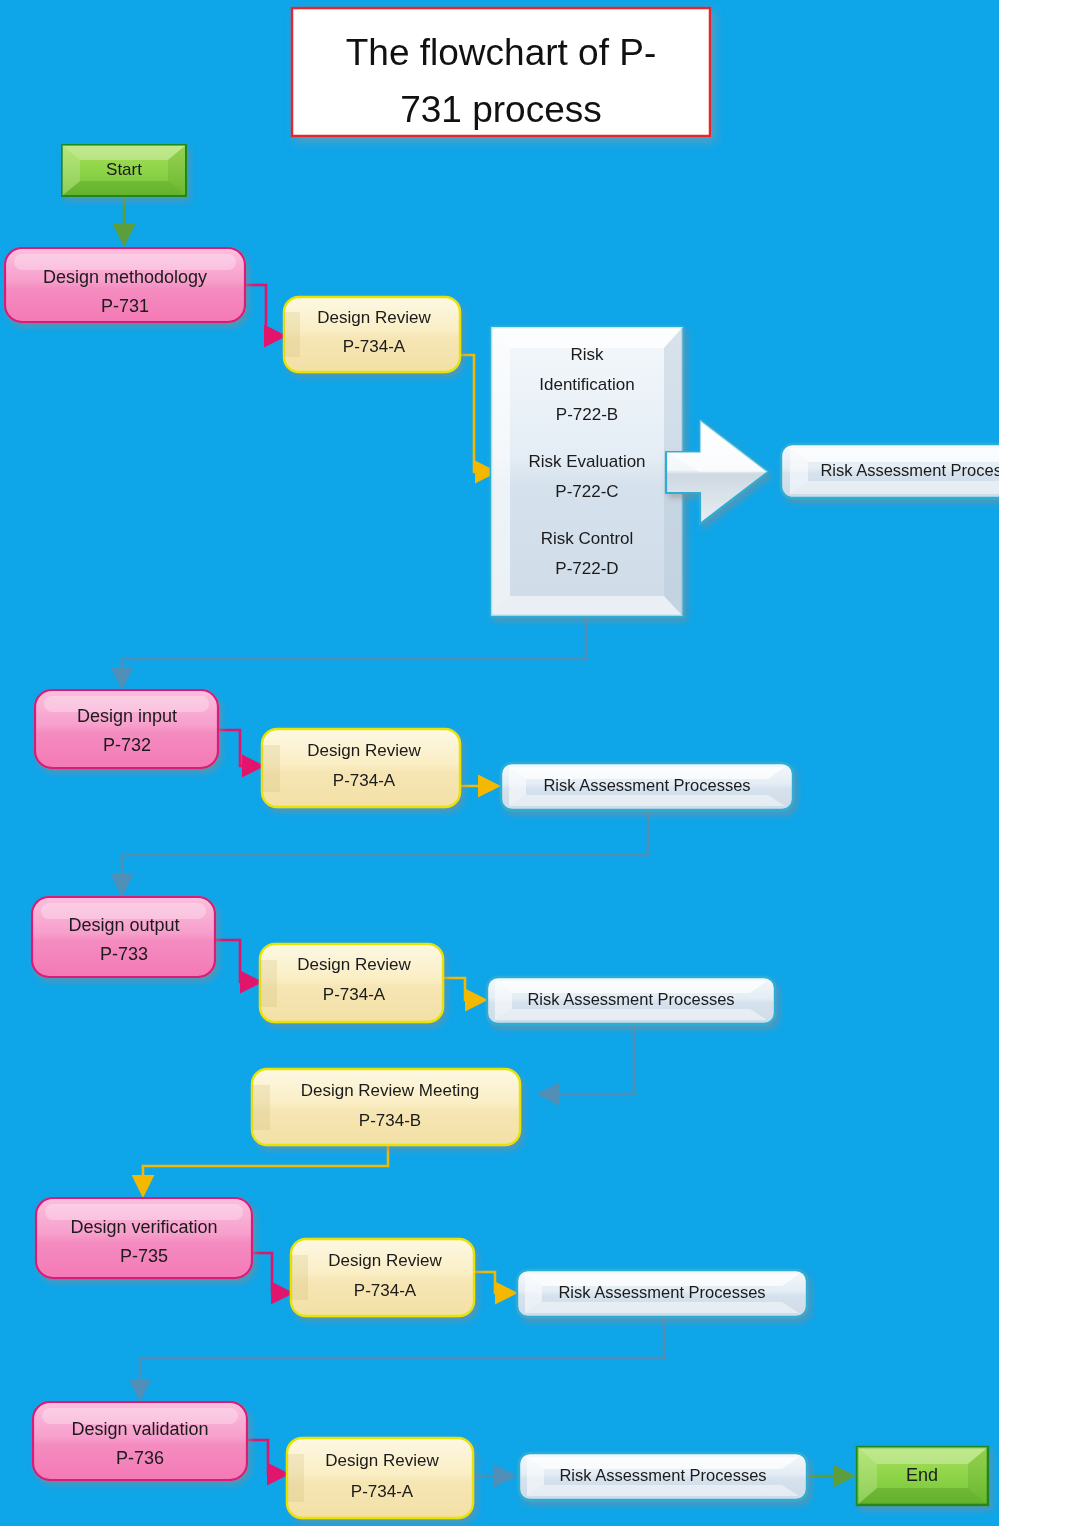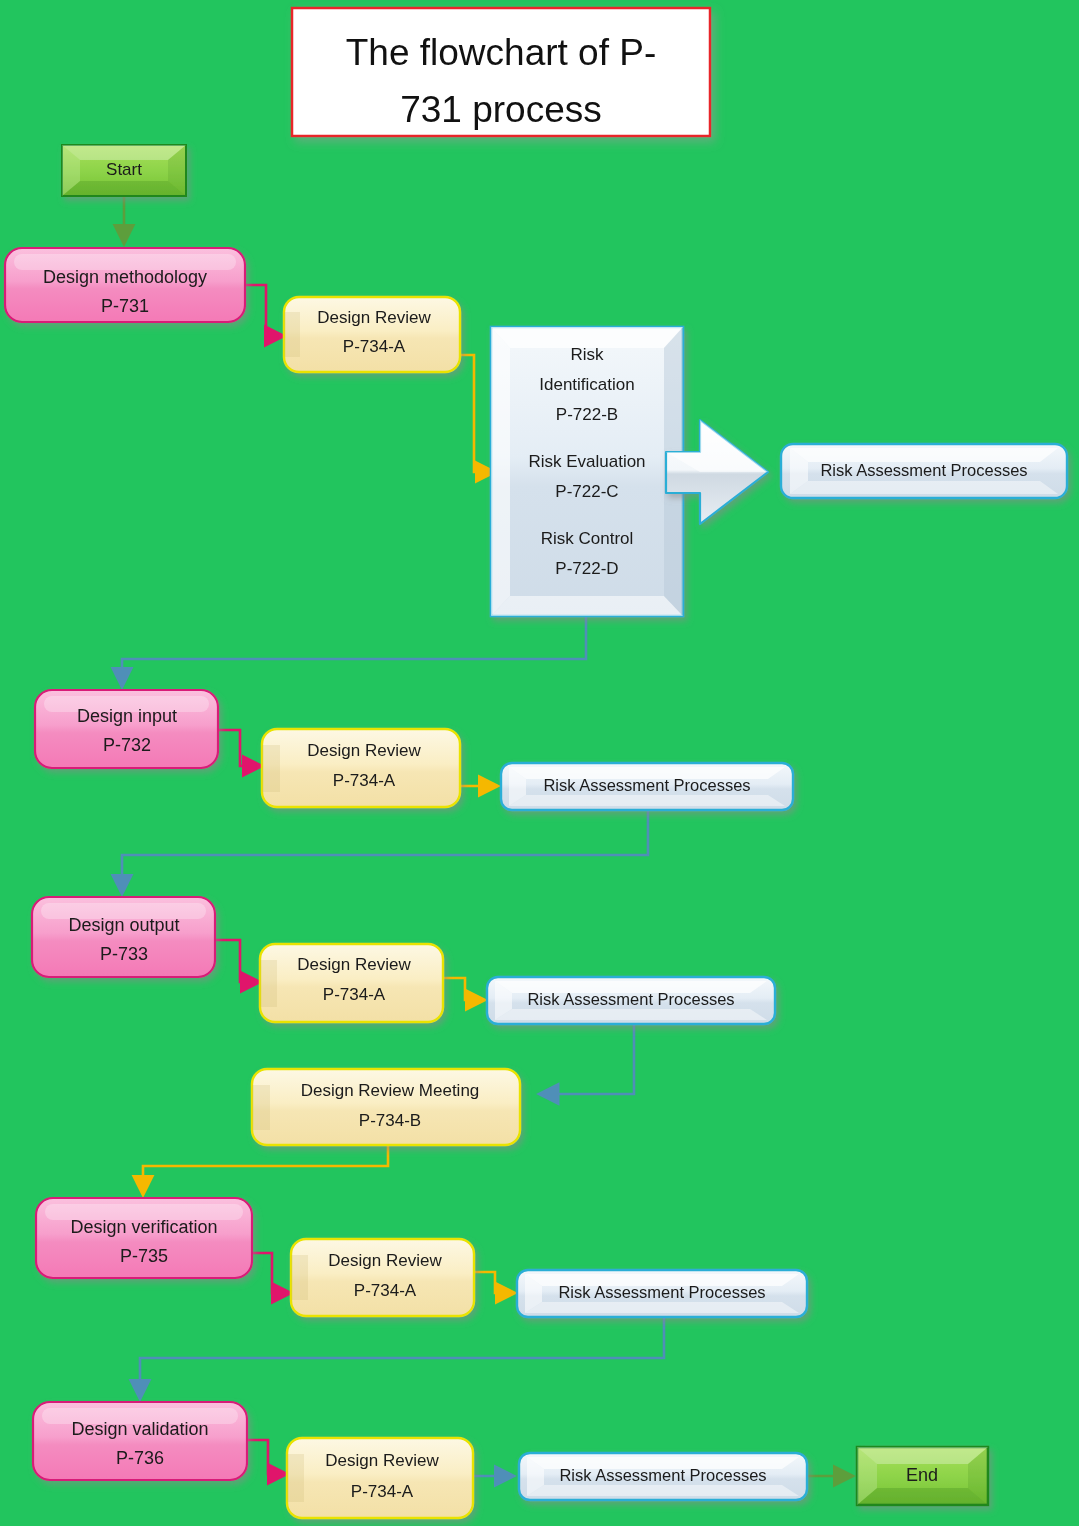--- a/index.html
+++ b/index.html
@@ -1,17 +1,17 @@
 <!DOCTYPE html>
 <html><head>
 <meta charset="utf-8">
 <style>
   html,body{margin:0;padding:0;background:#ffffff;}
   body{font-family:"Liberation Sans","DejaVu Sans",sans-serif;}
-  #canvas{position:relative;width:1079px;height:1526px;background:#22c55e;overflow:hidden;}
+  #canvas{position:relative;width:999px;height:1526px;background:#0ea5e9;overflow:hidden;}
   svg{position:absolute;left:0;top:0;width:1079px;height:1526px;}
   .nodelabel{font-family:"Liberation Sans","DejaVu Sans",sans-serif;fill:#1a1a1a;text-anchor:middle;dominant-baseline:middle;}
   .title-text{font-family:"Liberation Sans","DejaVu Sans",sans-serif;fill:#111;text-anchor:middle;}
 </style>
 </head>
 <body>
 
 <div id="canvas">
 <svg viewBox="0 0 1079 1526" xmlns="http://www.w3.org/2000/svg">
   <defs>

